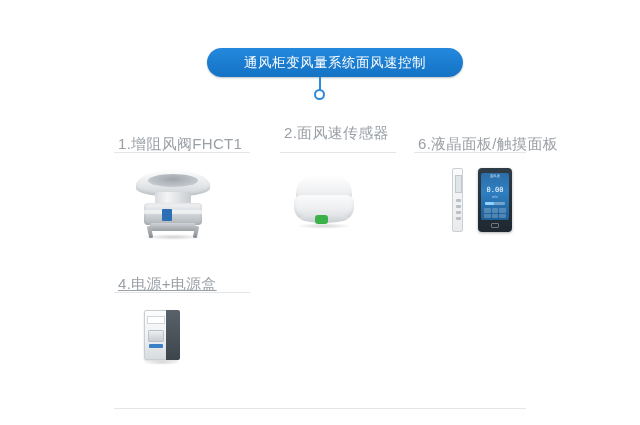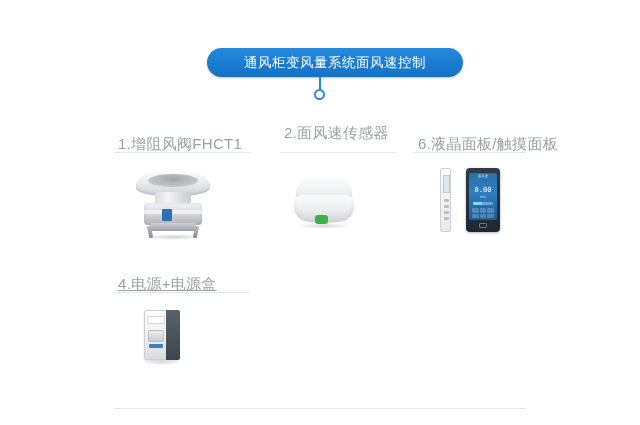--- a/index.html
+++ b/index.html
@@ -168,21 +168,21 @@
     border-radius: 3px;
     background: #3cb14a;
   }
   .sensor-shadow {
     position: absolute; left: 6px; top: 48px;
     width: 56px; height: 6px;
     background: radial-gradient(ellipse at center, rgba(0,0,0,0.16) 0%, rgba(0,0,0,0) 70%);
   }
 
   
-  .panel-wrap { left: 440px; top: 168px; width: 66px; height: 76px; }
+  .panel-wrap { left: 452px; top: 168px; width: 66px; height: 76px; }
   .strip-panel {
     position: absolute; left: 0; top: 0;
     width: 11px; height: 64px;
     background: linear-gradient(180deg,#fafbfc 0%, #e8eaec 100%);
     border: 1px solid #ccd0d4;
     border-radius: 2px;
     box-sizing: border-box;
   }
   .strip-screen {
     position: absolute; left: 2px; top: 6px;

